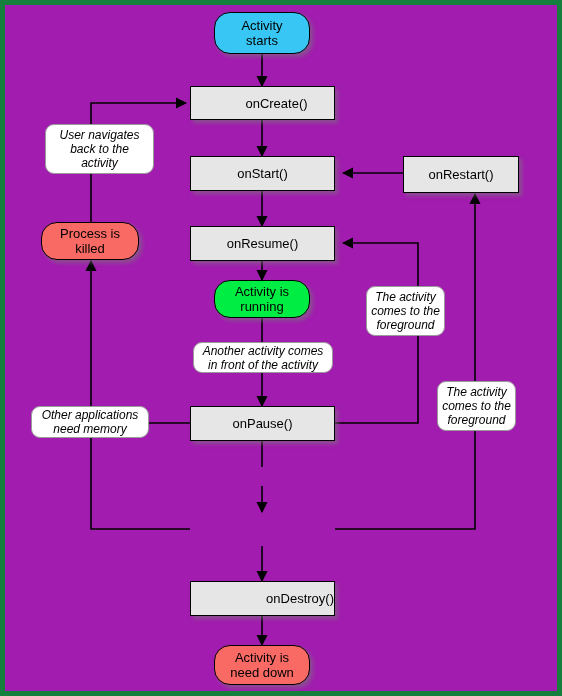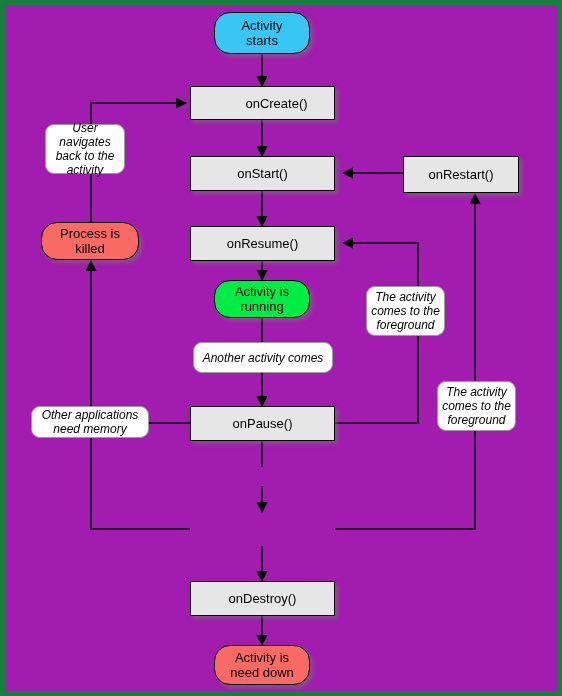--- a/index.html
+++ b/index.html
@@ -148,50 +148,51 @@
       <div>Process is</div>
       <div>killed</div>
     </div>
   </div>
 
   <div class="node proc" style="left:185px; top:401px; width:145px; height:35px;">
     <span>onPause()</span>
   </div>
 
 
-  <div class="node proc" style="left:185px; top:576px; width:145px; height:35px;">
+  <div class="node proc" style="left:185px; top:576px; width:145px; height:35px;justify-content:flex-end;">
     <span>onDestroy()</span>
   </div>
 
   <div class="node term shut" style="left:209px; top:640px; width:96px; height:40px;">
     <div>
       <div>Activity is</div>
       <div>need down</div>
     </div>
   </div>
 
-  <div class="note" style="left:40px; top:119px; width:80px; height:50px;text-align:center;">
+  <div class="note" style="left:40px; top:119px; width:109px; height:50px;text-align:center;">
     <div>
       <div>User navigates</div>
       <div>back to the</div>
       <div>activity</div>
     </div>
   </div>
 
   <div class="note" style="left:361px; top:281px; width:79px; height:50px;">
     <div>
       <div>The activity</div>
       <div>comes to the</div>
       <div>foreground</div>
     </div>
   </div>
 
   <div class="note" style="left:188px; top:337px; width:140px; height:31px;">
     <div>
       <div>Another activity comes</div>
+      <div>in front of the activity</div>
     </div>
   </div>
 
   <div class="note" style="left:26px; top:401px; width:118px; height:32px;">
     <div>
       <div>Other applications</div>
       <div>need memory</div>
     </div>
   </div>
 

